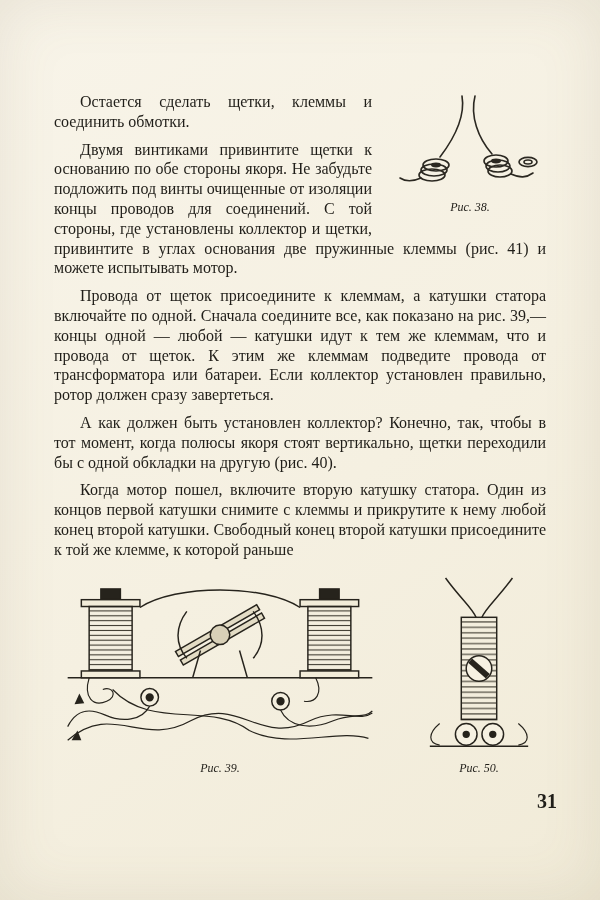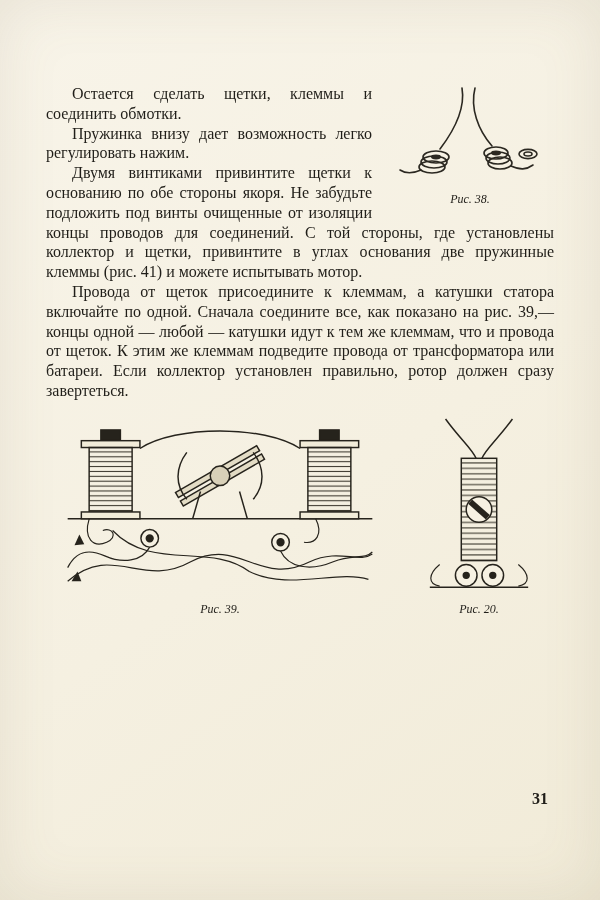--- a/index.html
+++ b/index.html
@@ -19,21 +19,21 @@
     overflow: hidden;
     font-family: "Liberation Serif", "DejaVu Serif", serif;
     color: #201e19;
   }
   .text-block {
     font-size: 16px;
     line-height: 19.8px;
     text-align: justify;
   }
   .text-block p {
-    margin: 0;
+    margin: 8px;
     text-indent: 26px;
   }
   .fig38-float {
     float: right;
     width: 168px;
     margin: 2px 0 4px 14px;
     text-align: center;
   }
   .caption {
     font-style: italic;
@@ -48,23 +48,23 @@
     justify-content: space-between;
     align-items: flex-end;
     margin-top: 16px;
     padding: 0 14px 0 8px;
   }
   .figure {
     text-align: center;
   }
   .page-number {
     position: absolute;
-    right: 52px;
+    right: 43px;
     top: 790px;
-    font-size: 16px;
+    font-size: 20px;
     font-weight: bold;
     text-align: right;
   }
   svg { display: block; margin: 0 auto; }
 </style>
 </head>
 <body>
 
 <div class="page">
 
@@ -86,23 +86,24 @@
           <ellipse cx="138" cy="68" rx="9" ry="4.6"></ellipse>
           <ellipse cx="138" cy="68" rx="4" ry="2"></ellipse>
         </g>
         <ellipse cx="46" cy="71" rx="5" ry="2.4" fill="#2b2821"></ellipse>
         <ellipse cx="106" cy="67" rx="5" ry="2.4" fill="#2b2821"></ellipse>
       </svg>
       <div class="caption">Рис. 38.</div>
     </div>
 
     <p>Остается сделать щетки, клеммы и соединить обмотки.</p>
-    <p>Пружинка внизу дает возможность легко регулировать нажим.</p>
     <p>Двумя винтиками привинтите щетки к основанию по обе стороны якоря. Не забудьте подложить под винты очищенные от изоляции концы проводов для соединений. С той стороны, где установлены коллектор и щетки, привинтите в углах основания две пружинные клеммы (рис. 41) и можете испытывать мотор.</p>
     <p>Провода от щеток присоедините к клеммам, а катушки статора включайте по одной. Сначала соедините все, как показано на рис. 39,— концы одной — любой — катушки идут к тем же клеммам, что и провода от щеток. К этим же клеммам подведите провода от трансформатора или батареи. Если коллектор установлен правильно, ротор должен сразу завертеться.</p>
+    <p>А как должен быть установлен коллектор? Конечно, так, чтобы в тот момент, когда полюсы якоря стоят вертикально, щетки переходили бы с одной обкладки на другую (рис. 40).</p>
+    <p>Когда мотор пошел, включите вторую катушку статора. Один из концов первой катушки снимите с клеммы и прикрутите к нему любой конец второй катушки. Свободный конец второй катушки присоедините к той же клемме, к которой раньше</p>
   </div>
 
   <div class="figures-row">
 
     <div class="figure">
       <svg width="332" height="171" viewBox="0 0 340 175">
         <defs>
           <pattern id="hatch39" width="8" height="5" patternUnits="userSpaceOnUse">
             <path d="M0 2.5 H8" stroke="#3a362c" stroke-width="1.1"></path>
           </pattern>
@@ -174,20 +175,20 @@
           <circle cx="49" cy="161" r="11" fill="#f6f1e2"></circle>
           <circle cx="49" cy="161" r="3" fill="#26231c"></circle>
           <circle cx="76" cy="161" r="11" fill="#f6f1e2"></circle>
           <circle cx="76" cy="161" r="3" fill="#26231c"></circle>
 
           <path d="M12 173 H112"></path>
           <path d="M22 150 C10 160 10 170 22 172" stroke-width="1.2"></path>
           <path d="M102 150 C114 160 114 170 102 172" stroke-width="1.2"></path>
         </g>
       </svg>
-      <div class="caption">Рис. 20.</div>
+      <div class="caption">Рис. 50.</div>
     </div>
 
   </div>
 
   <div class="page-number">31</div>
 
 </div>
 
 </body></html>

